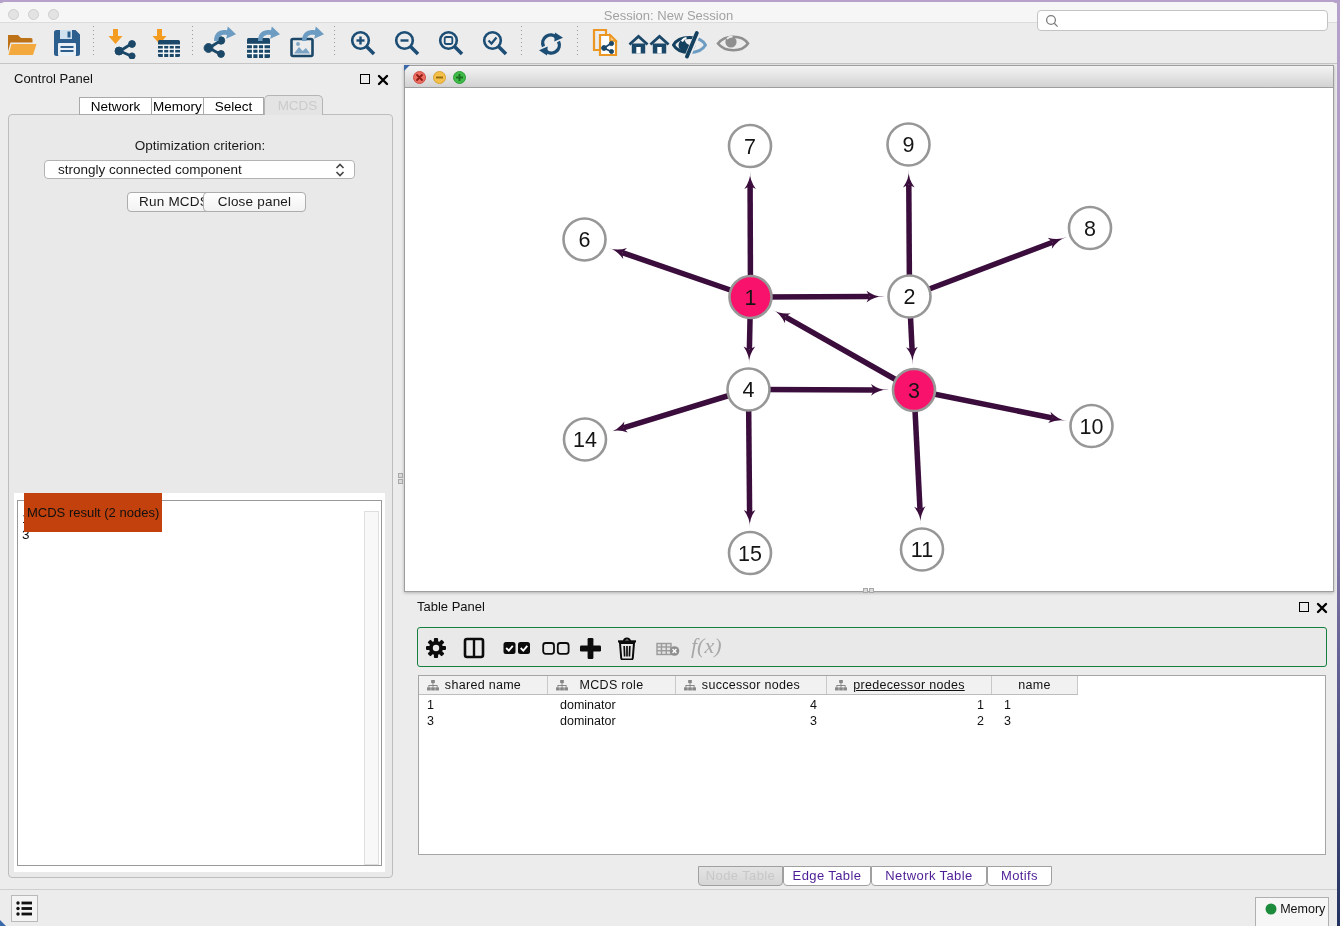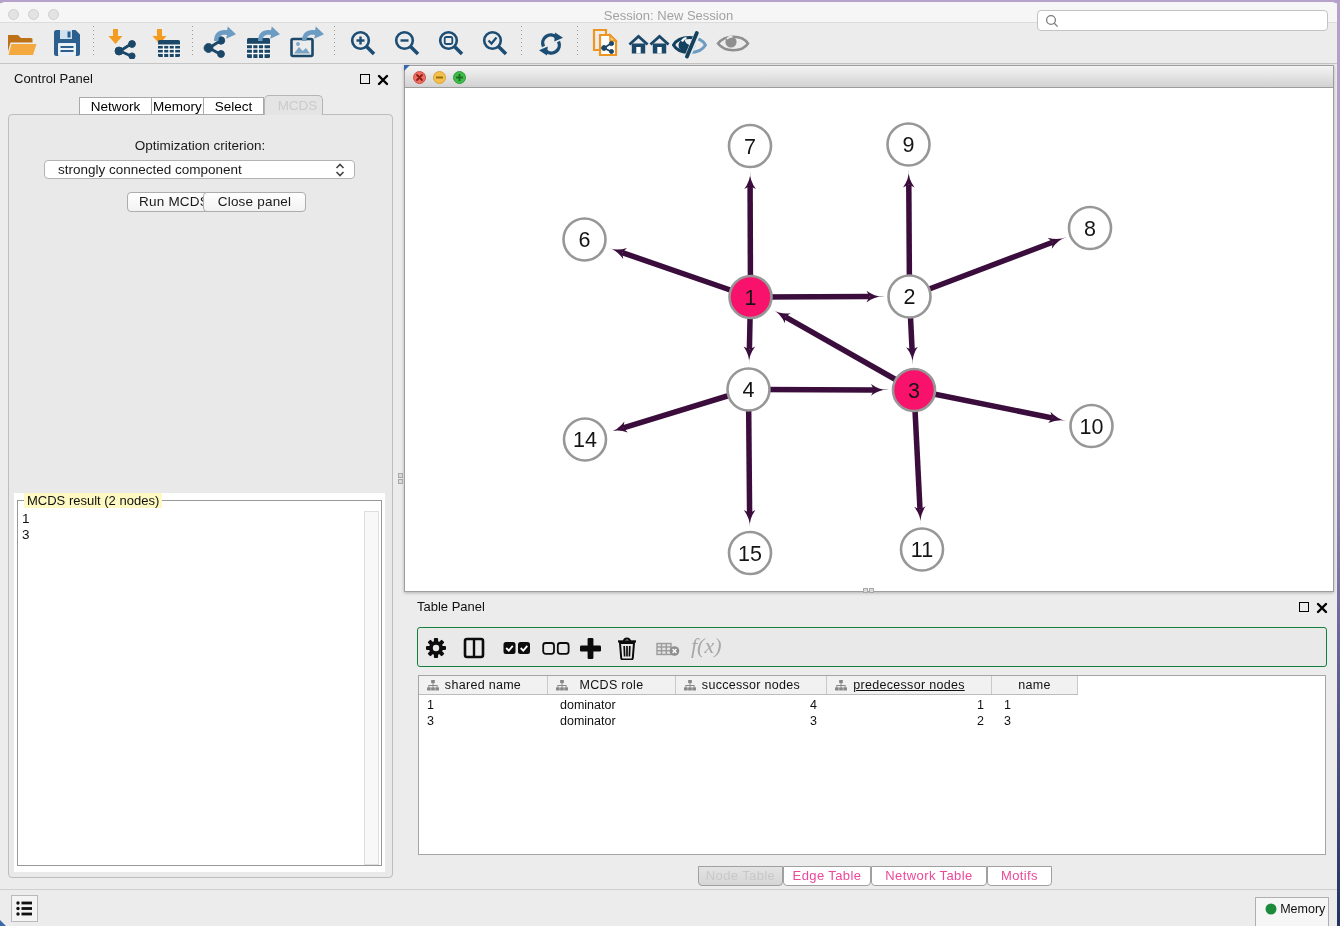--- a/index.html
+++ b/index.html
@@ -36,21 +36,21 @@
     font-size:13.5px; color:#cbcbcb; text-align:center; line-height:19px;padding-left:8px; }
   #opt-label { left:0; top:138px; width:400px; text-align:center; font-size:13.5px; color:#1a1a1a; }
   #dropdown { left:44px; top:160px; width:311px; height:19px; background:#fff;
     border:1px solid #b3b3b3; border-radius:4px; font-size:13.5px; color:#1a1a1a;
     line-height:17px; padding-left:13px; }
   .btn { position:absolute; height:20px; background:linear-gradient(#ffffff,#f2f2f2);
     border:1px solid #adadad; border-radius:4px; font-size:13.5px; color:#1a1a1a;
     text-align:center; line-height:18px; letter-spacing:0.2px; }
   #fs-whitepanel { left:14px; top:493px; width:371px; height:379px; background:#fff; }
   #fieldset { left:17px; top:500px; width:365px; height:366px; border:1px solid #999; }
-  #fs-legend { left:24px; top:493px; background:#fef9c3; padding:0 3px; font-size:13px; color:#111; }
+  #fs-legend { left:24px; top:493px; background:#c2410c; padding:12px 3px; font-size:13px; color:#111; }
   #fs-scroll { left:364px; top:511px; width:15px; height:354px; background:#f8f8f8;
     border:1px solid #dedede; }
   
   #netwin { left:404px; top:65px; width:930px; height:527px; background:#fff;
     border:1px solid #9e9e9e; box-shadow:0 1px 3px rgba(0,0,0,0.25); }
   #nw-titlebar { position:absolute; left:0; top:0; width:928px; height:22px;
     background:linear-gradient(#f4f4f4,#d2d2d2); border-bottom:1px solid #9e9e9e; }
   #nw-title { position:absolute; left:10px; right:0; top:4px; text-align:center;
     font-size:13px; font-weight:bold; color:#1a1a1a; letter-spacing:0.6px; }
   .mac { position:absolute; top:4.5px; width:13px; height:13px; border-radius:50%; }
@@ -60,21 +60,21 @@
   #tp-toolbar { left:417px; top:627px; width:910px; height:40px; background:#e9e9e9;
     border:1px solid #15803d; border-radius:3px; }
   #tbl { left:418px; top:675px; width:908px; height:180px; background:#fff; border:1px solid #a5a5a5; }
   #tbl-head { position:absolute; left:0; top:0; height:19px; width:659px; background:#f1f1f1;
     border-bottom:1px solid #bdbdbd; }
   .th { position:absolute; top:0; height:18px; border-right:1px solid #c9c9c9;
     font-size:12.5px; color:#111; text-align:center; line-height:18px; letter-spacing:0.3px; }
   .thi { position:absolute; left:8px; top:4px; width:12px; height:11px; }
   .td { position:absolute; font-size:12.5px; color:#111; height:16px; line-height:16px; }
   .btab { position:absolute; top:866px; height:20px; background:#fff; border:1px solid #a0a0a0; border-radius:0 0 4px 4px;
-    font-size:13px; color:#ec4899; text-align:center; line-height:18px; letter-spacing:0.4px; }
+    font-size:13px; color:#4c1d95; text-align:center; line-height:18px; letter-spacing:0.4px; }
   
   #statussep { left:0; top:889px; width:1337px; height:1px; background:#cfcfcf; }
   #listbtn { left:11px; top:895px; width:27px; height:27px; background:#f4f4f4; border:1px solid #b9b9b9; }
   #membtn { left:1255px; top:897px; width:74px; height:35px; background:#f6f6f6;
     border:1px solid #b0b0b0; font-size:12.5px; color:#111; text-align:center; line-height:22px;
     padding-left:6px; }
 </style>
 </head>
 <body>
 <div class="abs" id="rightstrip"></div>

